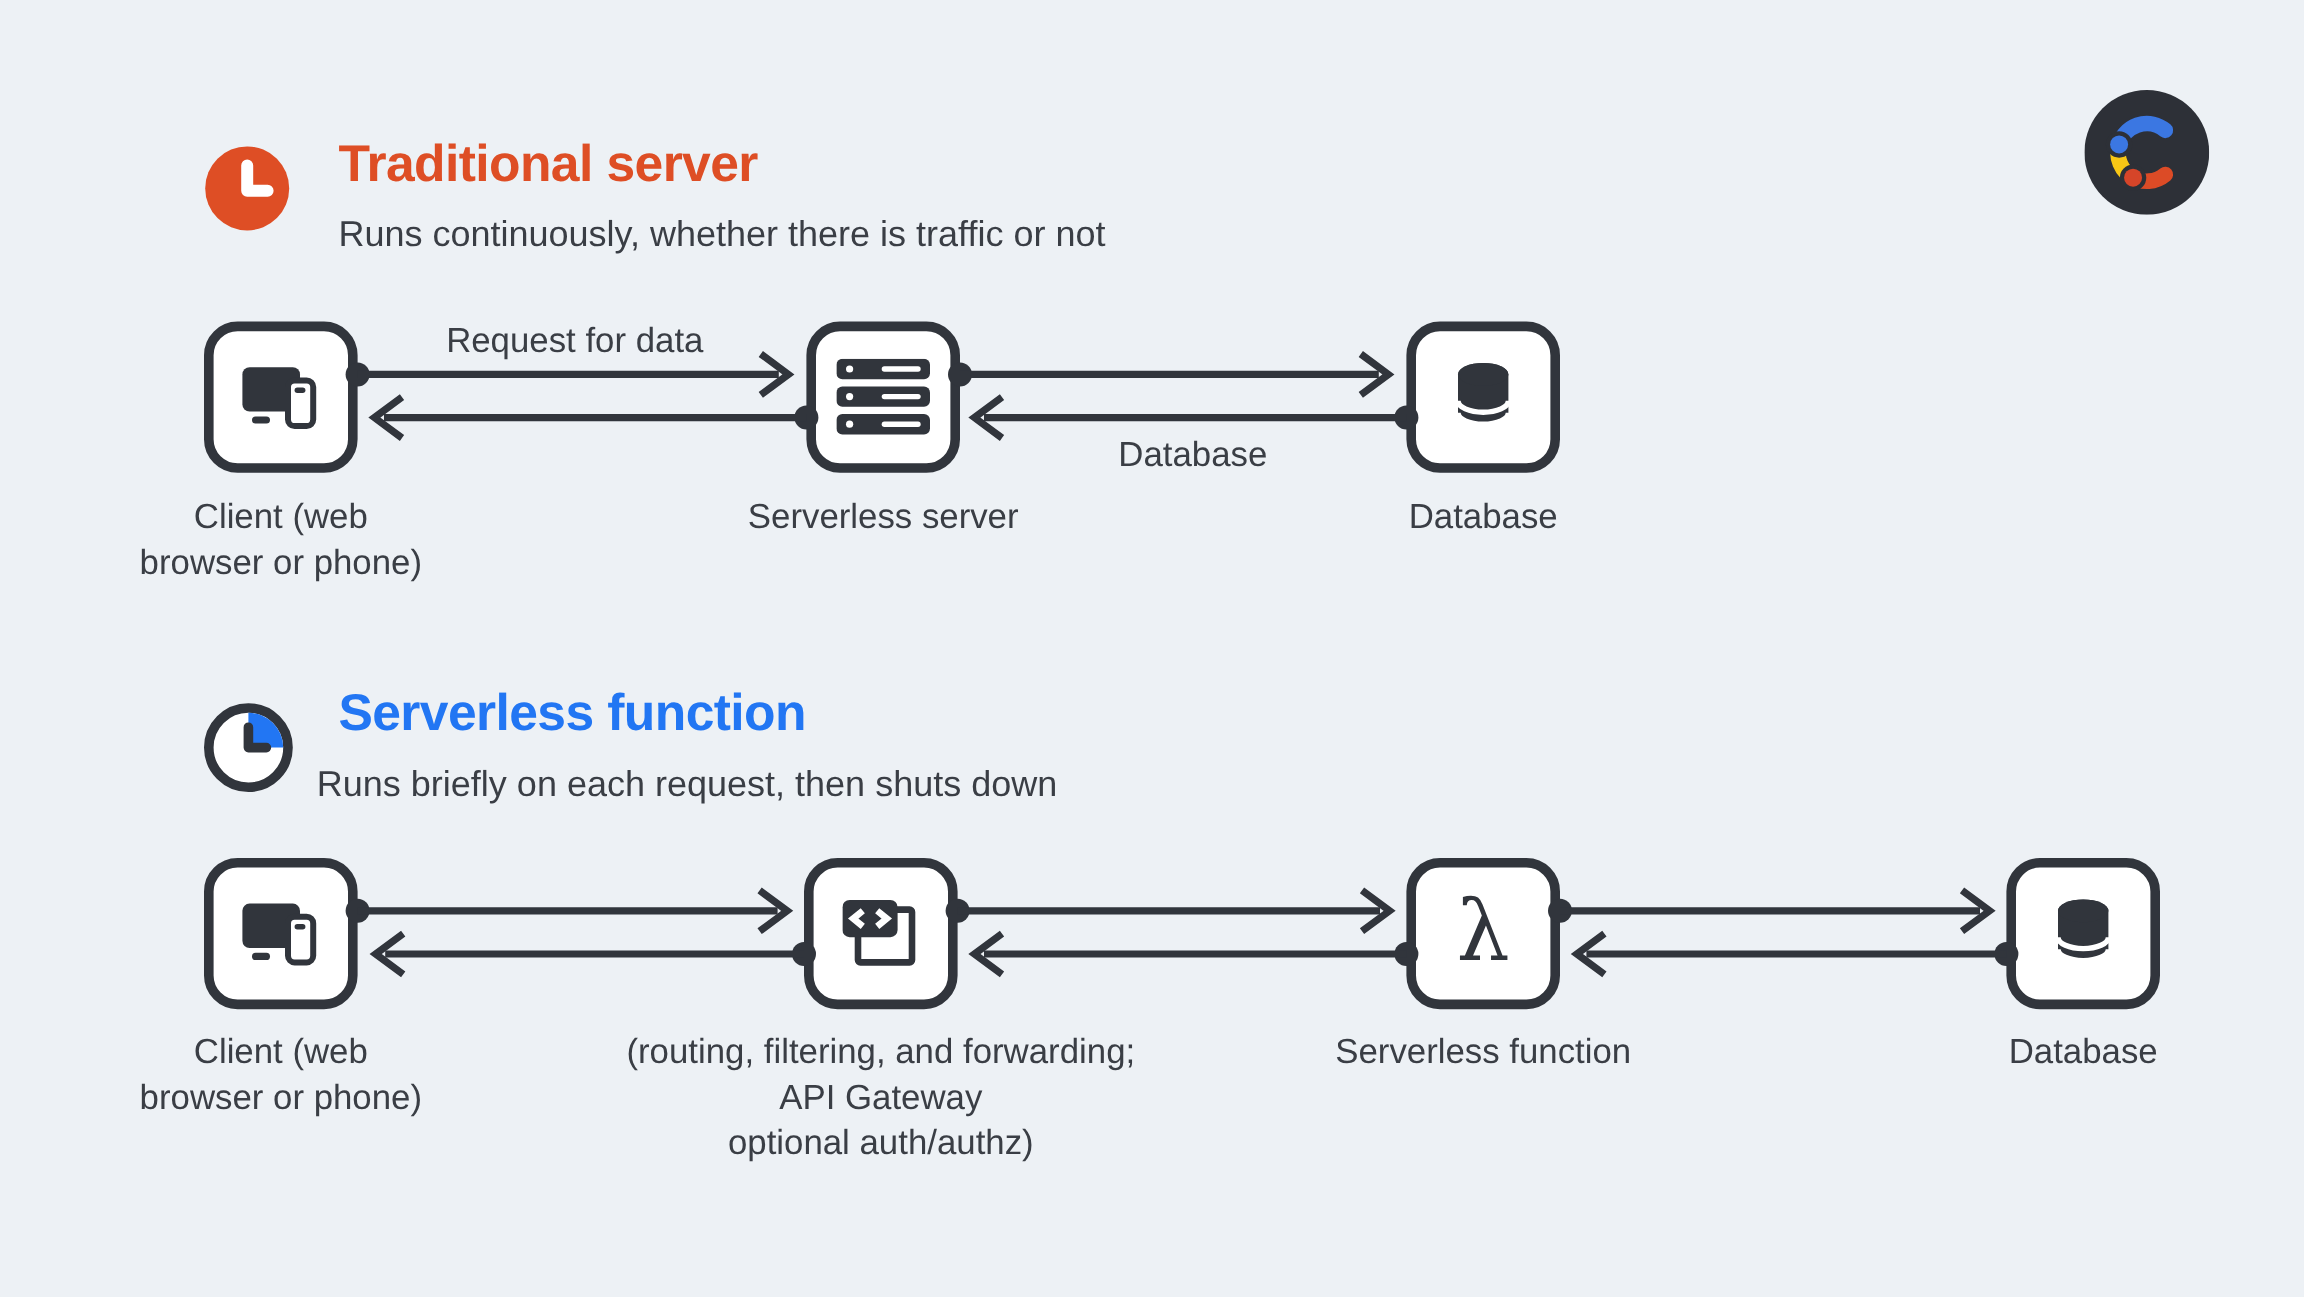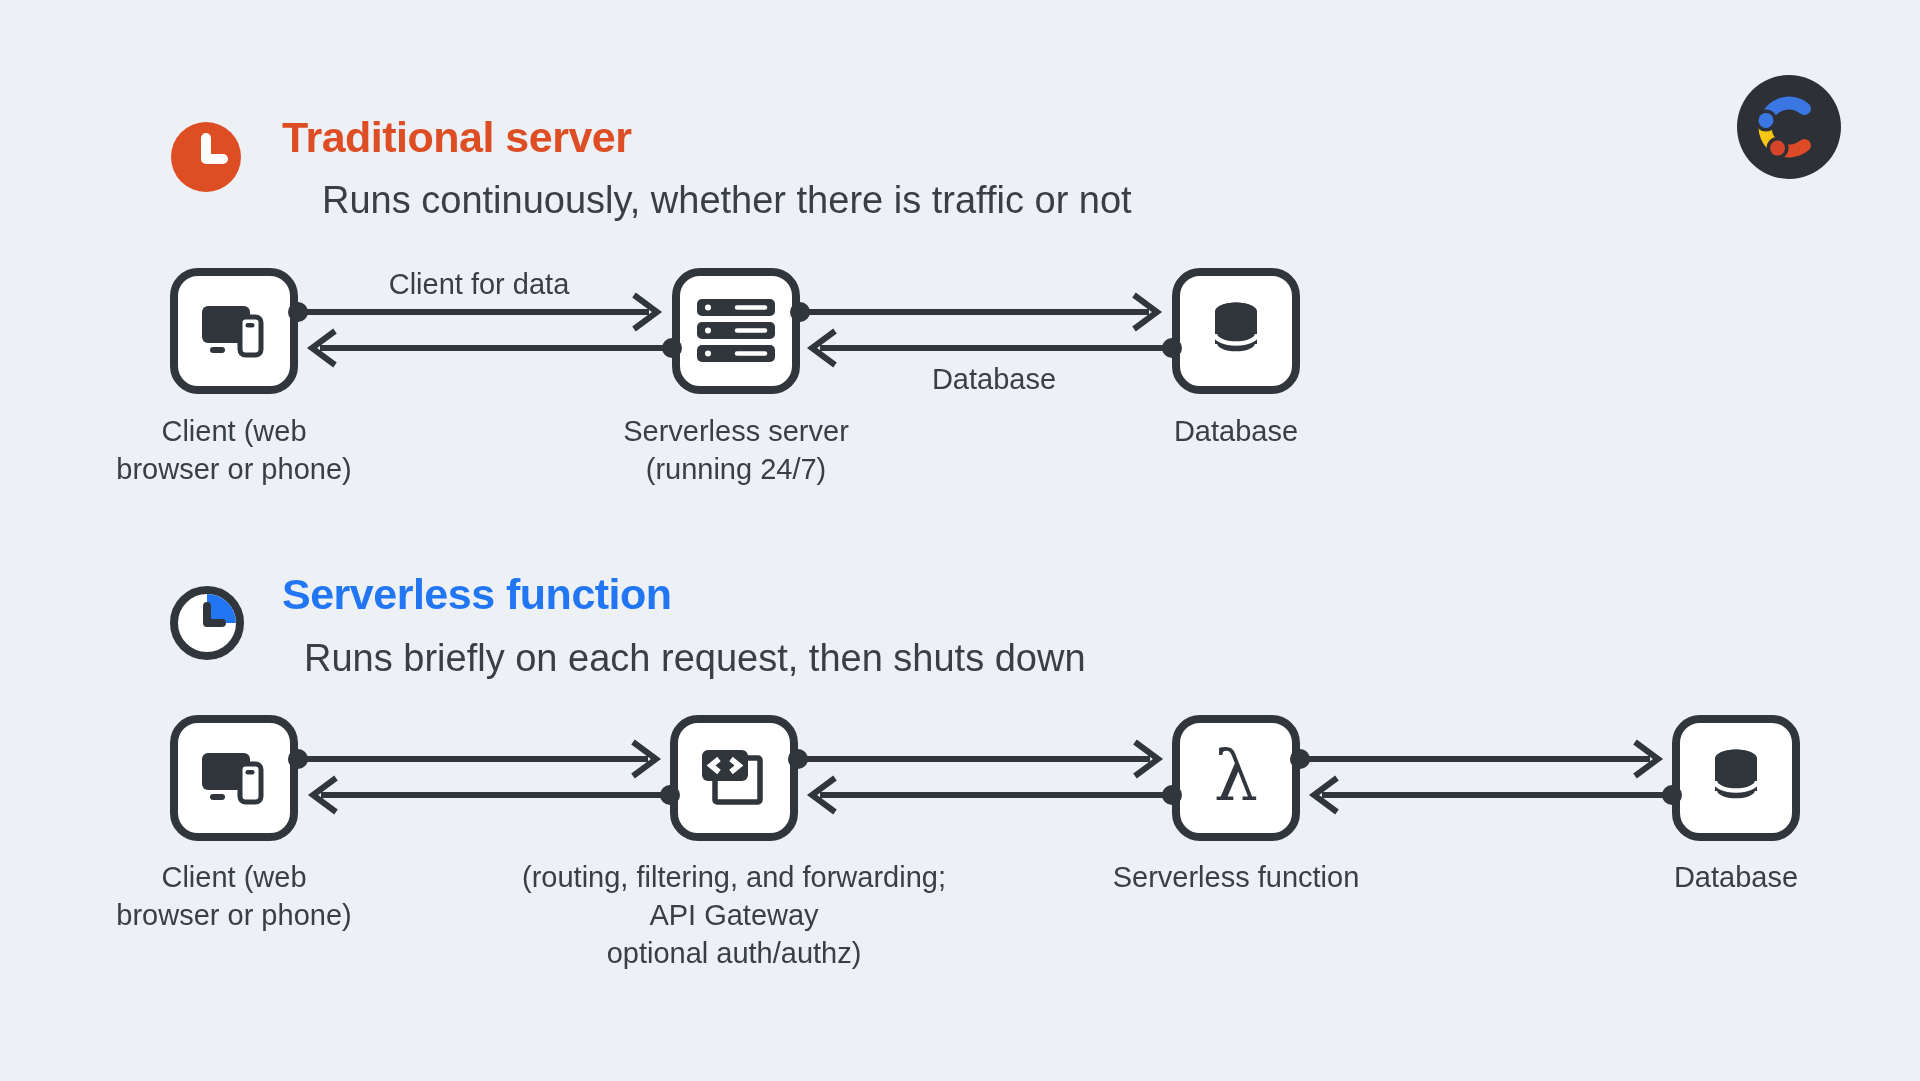--- a/index.html
+++ b/index.html
@@ -10,23 +10,22 @@
     color:var(--text,#3A3E45);
   }
   .abs{position:absolute;}
   .section-title{
     position:absolute;font-weight:bold;font-size:43px;line-height:1;
     letter-spacing:-0.5px;white-space:nowrap;
   }
   .t-orange{color:var(--orange,#DE4E25);}
   .t-blue{color:var(--blue,#2276F3);}
   .section-sub{
-    position:absolute;font-size:38px;line-height:1;color:var(--text,#3A3E45);
+    position:absolute;font-size:30px;line-height:1;color:var(--text,#3A3E45);
     white-space:nowrap;
-    margin-left:40px;
   }
   .node{
     position:absolute;width:128px;height:126px;box-sizing:border-box;
     background:#fff;border:8px solid var(--ink,#31353C);border-radius:28px;
     display:flex;align-items:center;justify-content:center;
   }
   .node-label,.arrow-label{
     position:absolute;font-size:29px;line-height:38px;text-align:center;
     color:var(--text,#3A3E45);
   }
@@ -93,32 +92,31 @@
 
 <div class="node" style="left:1172px;top:268px">
   <svg width="56" height="58" viewBox="0 0 56 58">
     <path class="fi" d="M7,10 a21,9.5 0 0 1 42,0 l0,33 a21,9.5 0 0 1 -42,0 z"></path>
     <ellipse class="fi" cx="28" cy="10" rx="21" ry="9.5"></ellipse>
     <path class="wstroke" d="M7,32 a21,9.5 0 0 0 42,0" stroke-width="4.5"></path>
     <path class="wstroke" d="M7,42 a21,9.5 0 0 0 42,0" stroke-width="4.5"></path>
   </svg>
 </div>
 
-<div class="arrow-label" style="left:279px;top:265px;width:400px">Client for data</div>
+<div class="arrow-label" style="left:279px;top:265px;width:400px">Request for data</div>
 <div class="arrow-label" style="left:844px;top:360px;width:300px">
   <div>Database</div>
 </div>
 
 <div class="node-label" style="left:-26px;top:412px">
   <div>Client (web</div>
   <div>browser or phone)</div>
 </div>
 <div class="node-label" style="left:476px;top:412px">
   <div>Serverless server</div>
-  <div>(running 24/7)</div>
 </div>
 <div class="node-label" style="left:976px;top:412px">
   <div>Database</div>
 </div>
 
 <svg class="abs" style="left:167px;top:583px" width="80" height="80" viewBox="0 0 80 80">
   <circle class="clock2-ring" cx="40" cy="40" r="33"></circle>
   <path class="clock2-wedge" d="M40,40 L40,11 A29,29 0 0 1 69,40 Z"></path>
   <path class="hands-ink" d="M40,23 L40,40 L55,40"></path>
 </svg>

